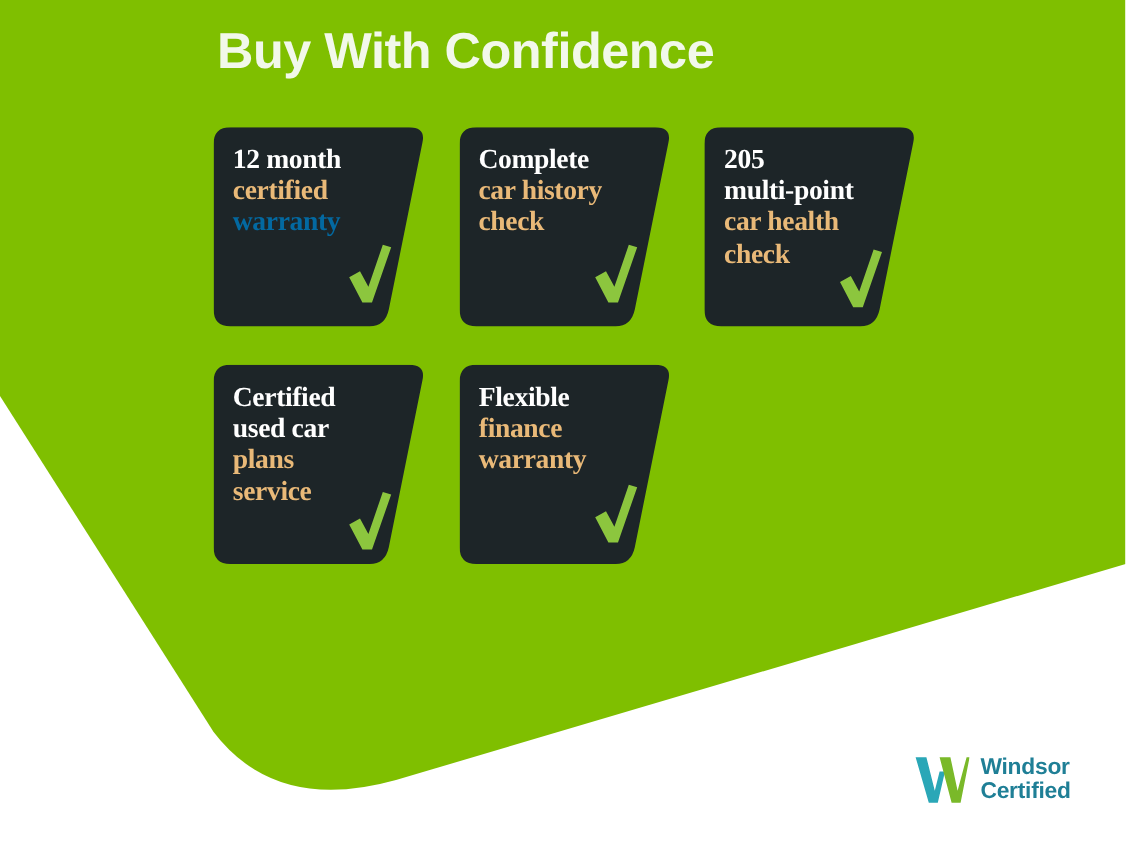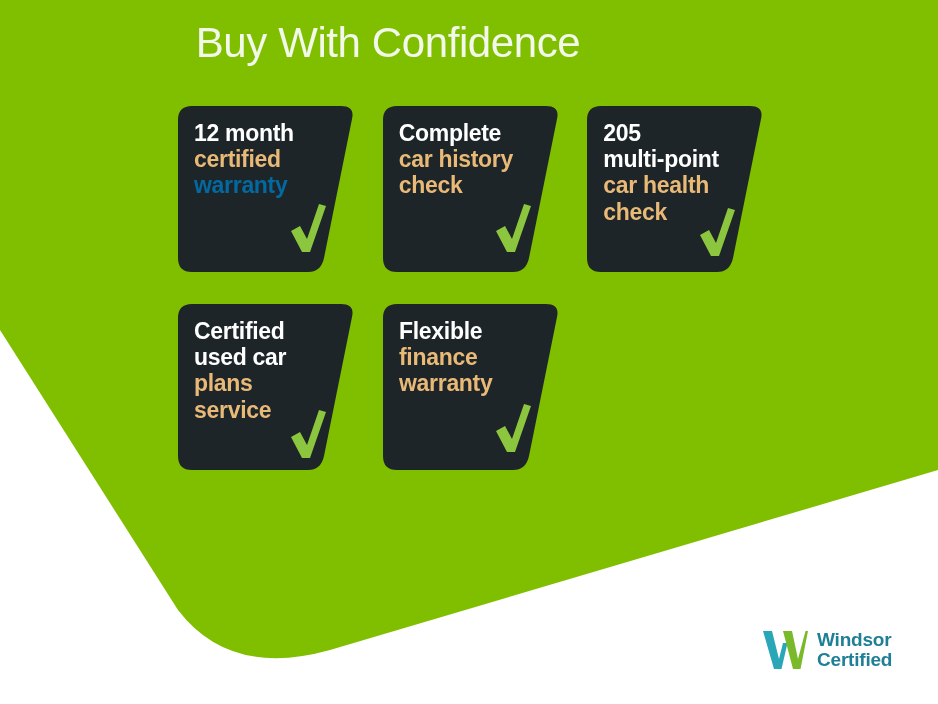--- a/index.html
+++ b/index.html
@@ -32,21 +32,21 @@
   .backdrop svg { display: block; width: 938px; height: 704px; }
 
   
   .headline {
     position: absolute;
     left: 0;
     top: 18px;
     width: 776px;
     text-align: center;
     font-size: 42px;
-    font-weight: normal;
+    font-weight: bold;
     letter-spacing: -0.4px;
     color: #f2f8ea;
     line-height: 1.2;
   }
 
   
   .grid {
     position: absolute;
     left: 178px;
     top: 106px;
@@ -72,20 +72,21 @@
 
   .card-text {
     position: absolute;
     left: 16px;
     top: 14px;
     right: 18px;
     font-size: 23px;
     font-weight: bold;
     line-height: 1.14;
     letter-spacing: -0.3px;
+    font-family: Liberation Serif, serif;
   }
   .line-white { color: #ffffff; display: block; }
   .line-tan   { color: #e9b978; display: block; }
 
   .check {
     position: absolute;
     width: 40px;
     height: 52px;
   }
   .check svg { display: block; width: 40px; height: 52px; }

